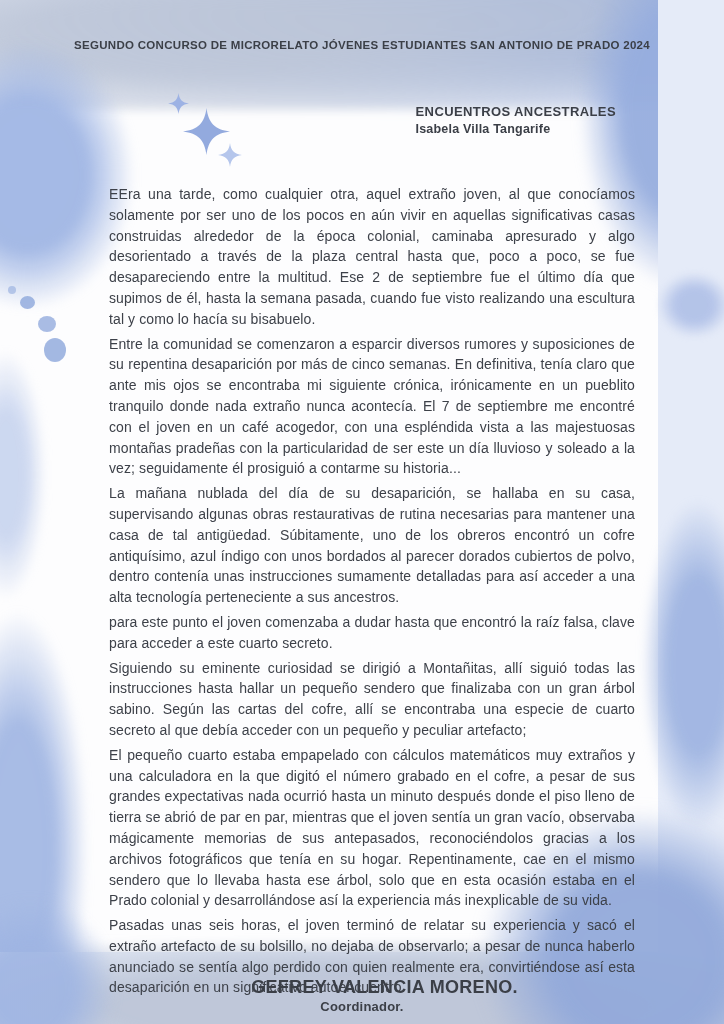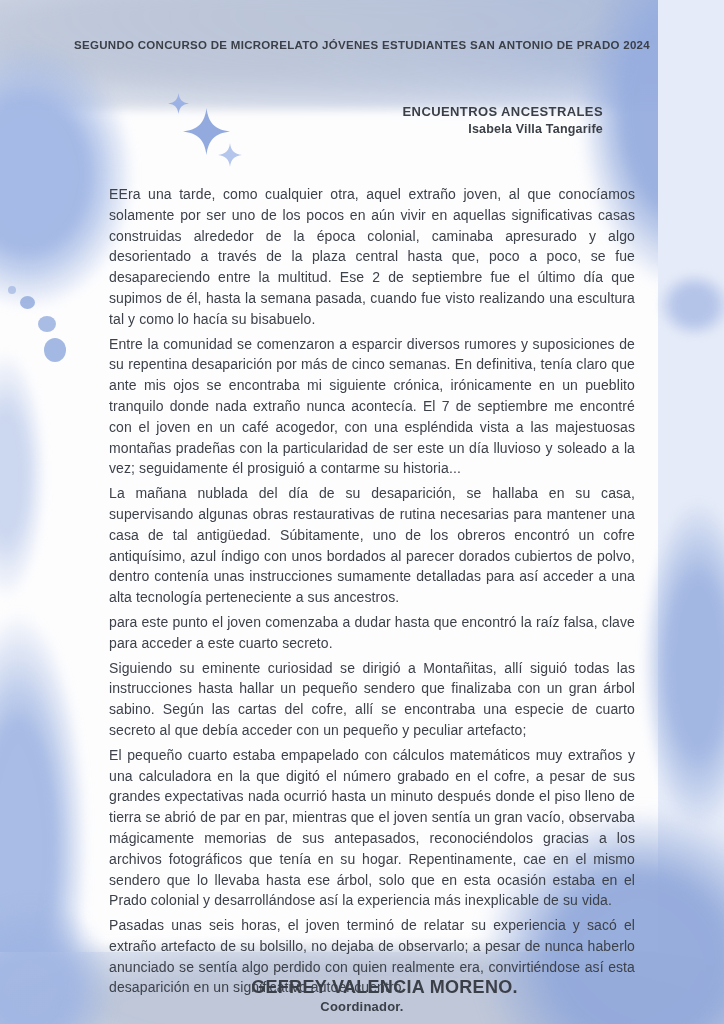--- a/index.html
+++ b/index.html
@@ -87,22 +87,22 @@
     text-align:center;
     font-size:11.5px;font-weight:700;letter-spacing:.3px;
     color:#3b3f47;
   }
   .sparkles{position:absolute;left:160px;top:88px;width:90px;height:85px;}
   .sparkle{position:absolute;display:block;}
   .sparkle-small{left:8px;top:4px;width:21px;height:23px;}
   .sparkle-large{left:23px;top:18px;width:47px;height:51px;}
   .sparkle-tiny{left:58px;top:54px;width:24px;height:26px;}
   .title-block{
-    position:absolute;right:121px;top:103px;
-    text-align:right;color:#3b3f47;
+    position:absolute;right:108px;top:103px;
+    color:#3b3f47;
   }
   .story-title{font-size:13px;font-weight:700;letter-spacing:.4px;line-height:17px;}
   .story-author{font-size:12.5px;font-weight:700;letter-spacing:.2px;line-height:17px;margin-top:1px;}
   .body-text{
     position:absolute;left:105px;top:180px;width:534px;
     font-size:14px;line-height:20.8px;color:#3d4149;
     text-align:justify;letter-spacing:.1px;
   }
   .body-text p{margin:4px;}
   .footer-block{

